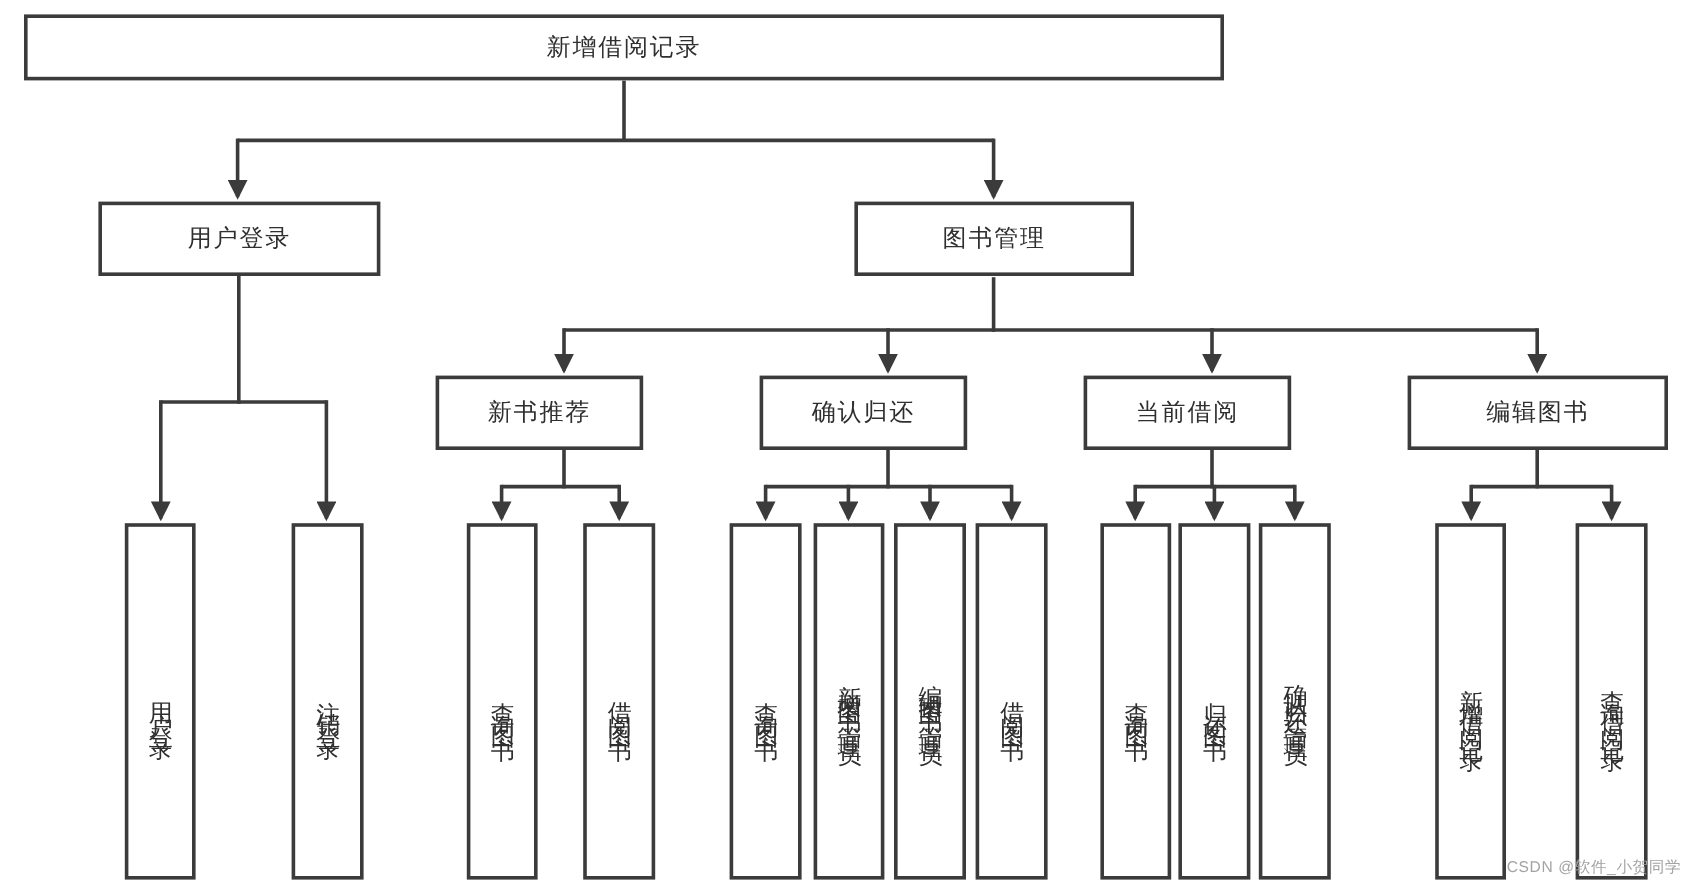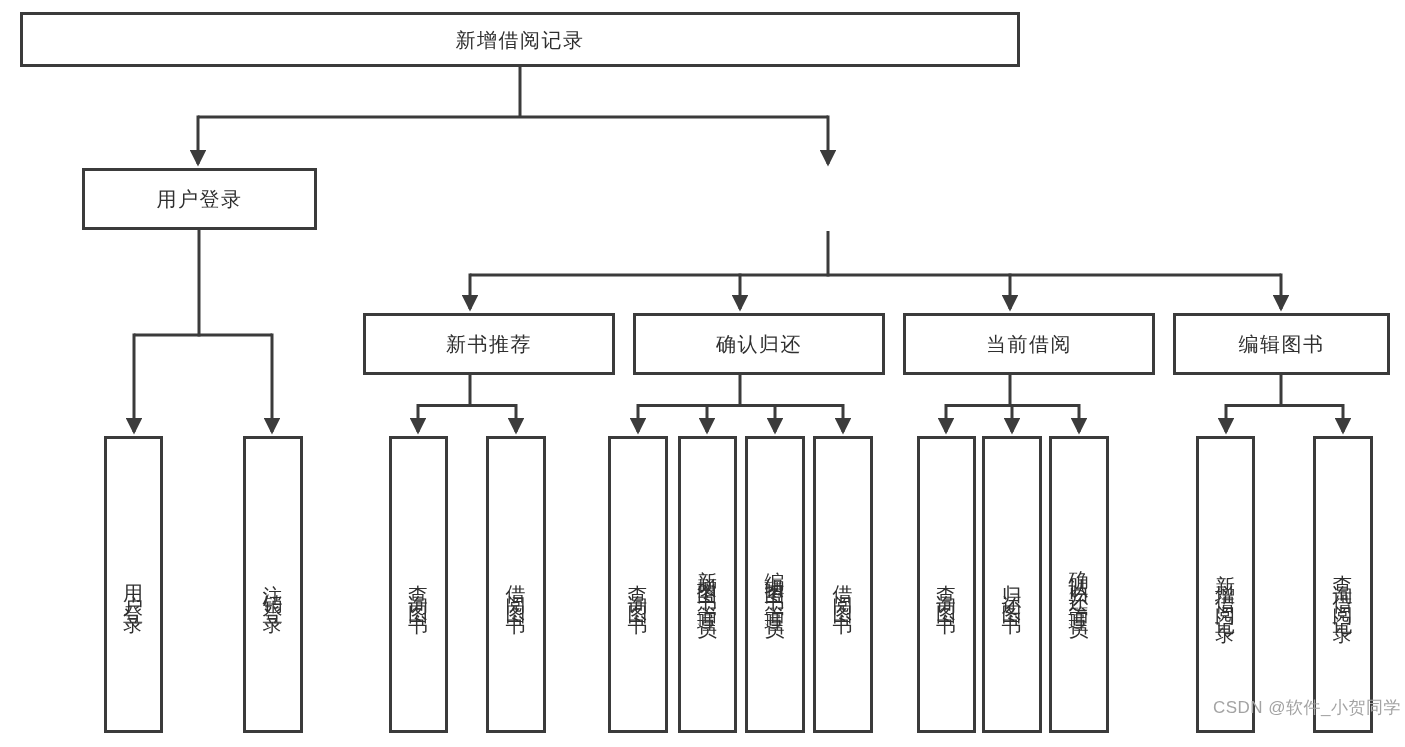--- a/index.html
+++ b/index.html
@@ -49,21 +49,21 @@
     padding-top: 8px;
   }
   .node.vert.long { letter-spacing: 7px; padding-top: 4px; }
 
   
   .n-root   { left: 20px;  top: 12px;  width: 1000px; height: 55px; }
   
   .n-login  { left: 82px;  top: 168px; width: 235px; height: 62px; }
   .n-mgmt   { left: 712px; top: 168px; width: 233px; height: 62px; }
   
-  .lvl3     { top: 313px; height: 62px; width: 252px; }
+  .lvl3     { top: 313px; height: 62px; width: 173px; }
   .n-newrec { left: 363px; }
   .n-borrow { left: 633px; }
   .n-cur    { left: 903px; }
   .n-rec    { left: 1173px; width: 217px; }
   
   .leaf     { top: 436px; height: 297px; width: 60px; }
   .n-l1 { left: 104px; width: 59px; }
   .n-l2 { left: 243px; }
   .n-l3 { left: 389px; width: 59px; }
   .n-l4 { left: 486px; }
@@ -73,22 +73,22 @@
   .n-l8 { left: 813px; }
   .n-l9 { left: 917px; width: 59px; }
   .n-l10 { left: 982px; }
   .n-l11 { left: 1049px; }
   .n-l12 { left: 1196px; width: 59px; }
   .n-l13 { left: 1313px; }
 
   .watermark {
     position: absolute;
     right: 4px;
-    top: 696px;
-    font-size: 17px;
+    top: 714px;
+    font-size: 13px;
     color: var(--watermark);
     letter-spacing: 0.5px;
     z-index: 5;
     white-space: nowrap;
     text-align: center;
   }
 </style>
 </head>
 <body>
 
@@ -140,20 +140,21 @@
       <line x1="1281" y1="375" x2="1281" y2="407"></line>
       <line x1="1226" y1="405.5" x2="1343" y2="405.5"></line>
       <line x1="1226" y1="404" x2="1226" y2="432" marker-end="url(#arrow)"></line>
       <line x1="1343" y1="404" x2="1343" y2="432" marker-end="url(#arrow)"></line>
     </g>
   </svg>
 
   <div class="node n-root">新增借阅记录</div>
 
   <div class="node n-login">用户登录</div>
+  <div class="node n-mgmt">图书管理</div>
 
   <div class="node lvl3 n-newrec">新书推荐</div>
   <div class="node lvl3 n-borrow">确认归还</div>
   <div class="node lvl3 n-cur">当前借阅</div>
   <div class="node lvl3 n-rec">编辑图书</div>
 
   <div class="node vert leaf n-l1">用户登录</div>
   <div class="node vert leaf n-l2">注销登录</div>
 
   <div class="node vert leaf n-l3">查询图书</div>

